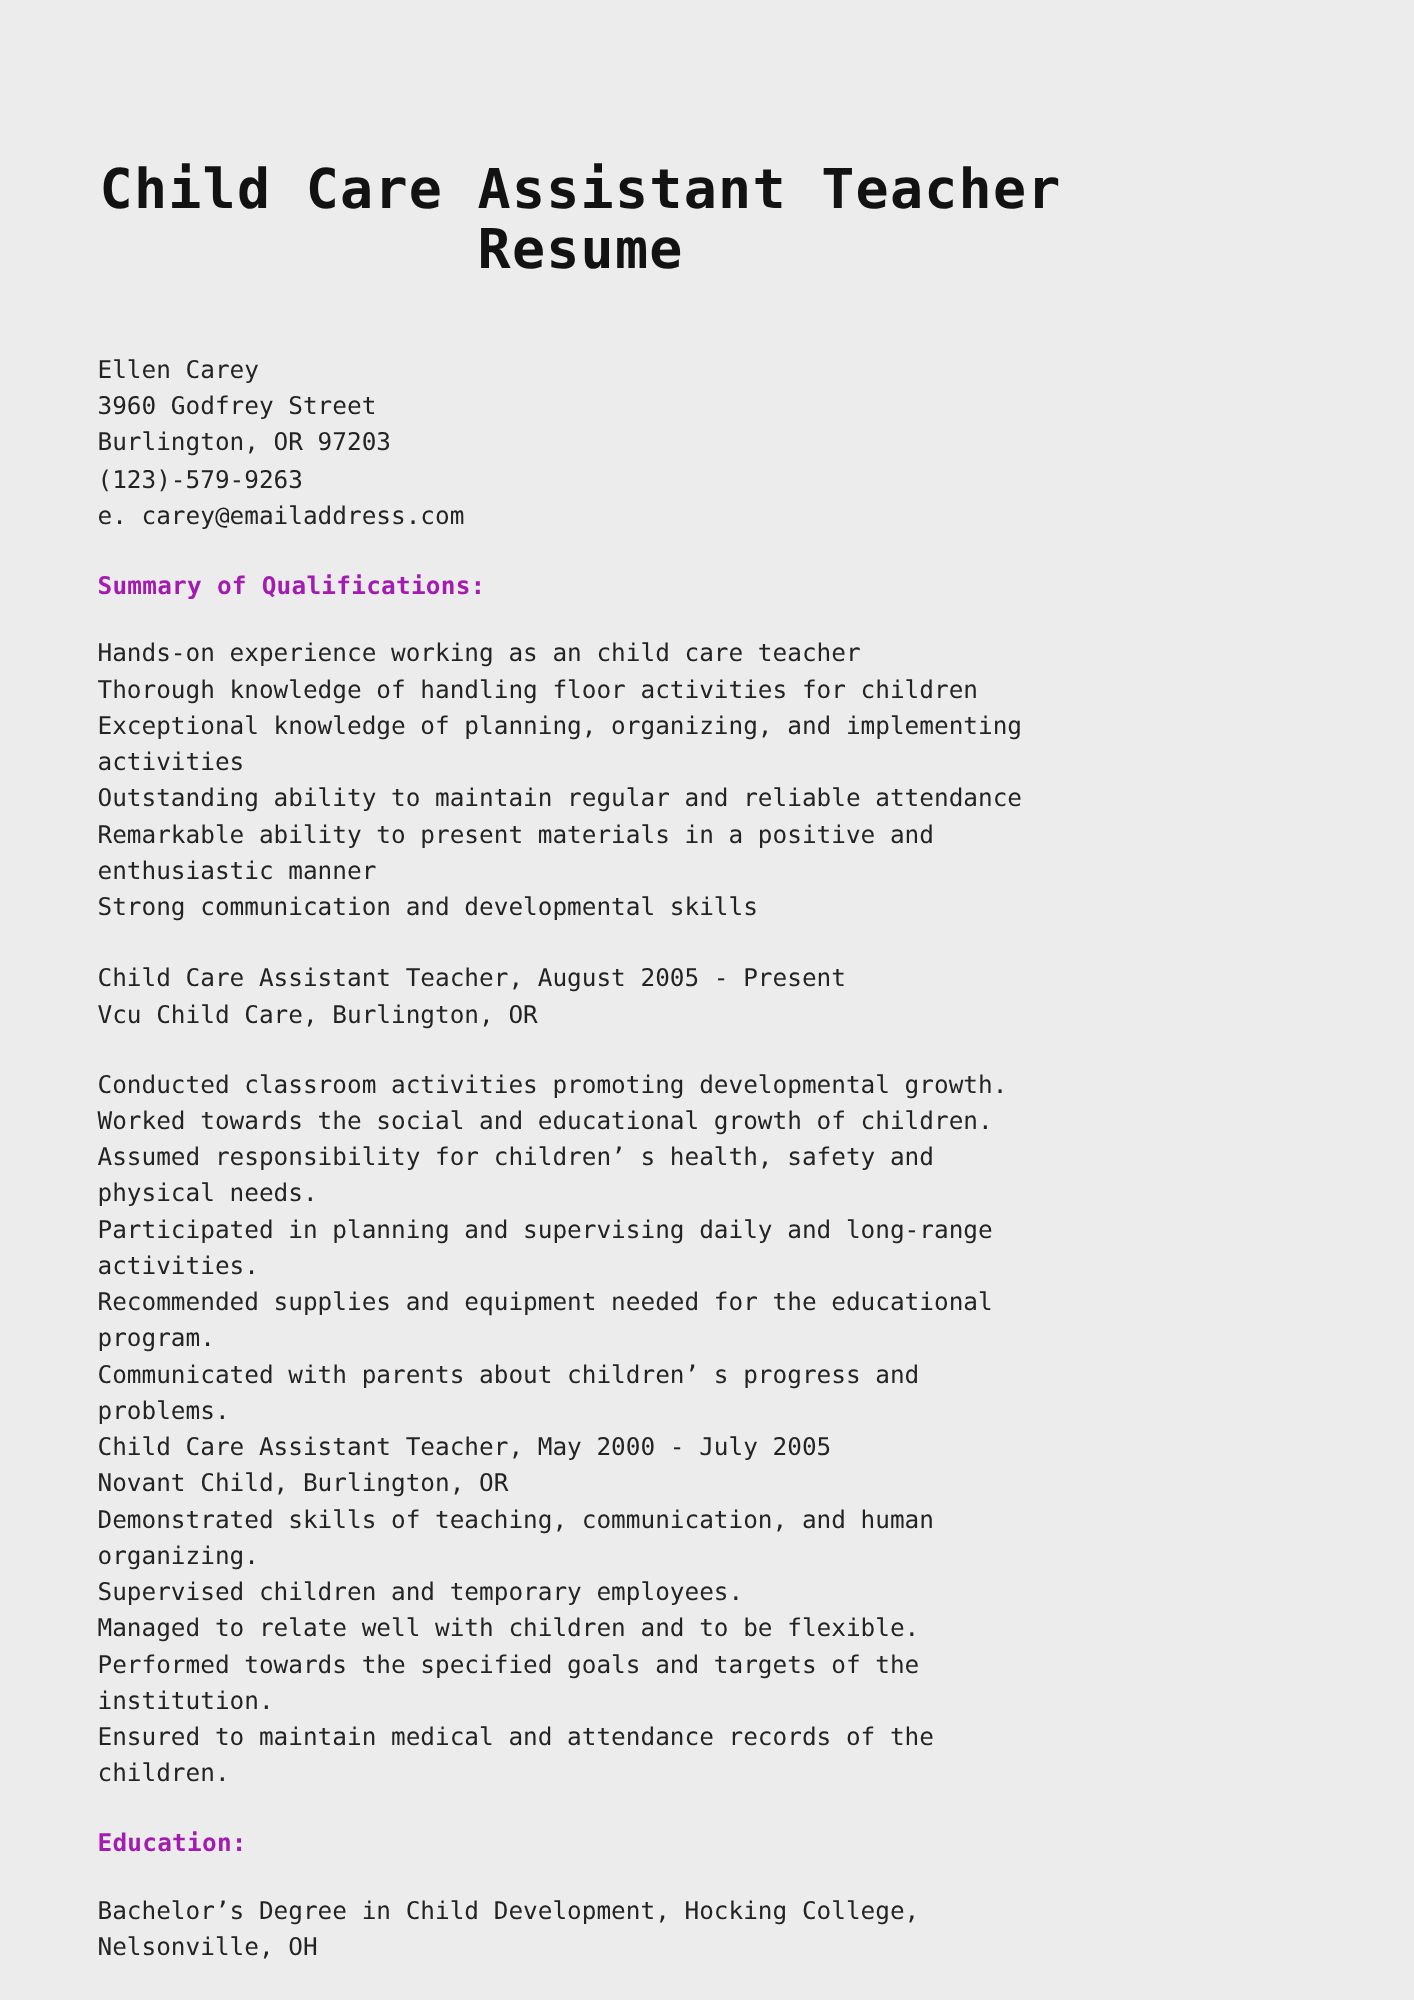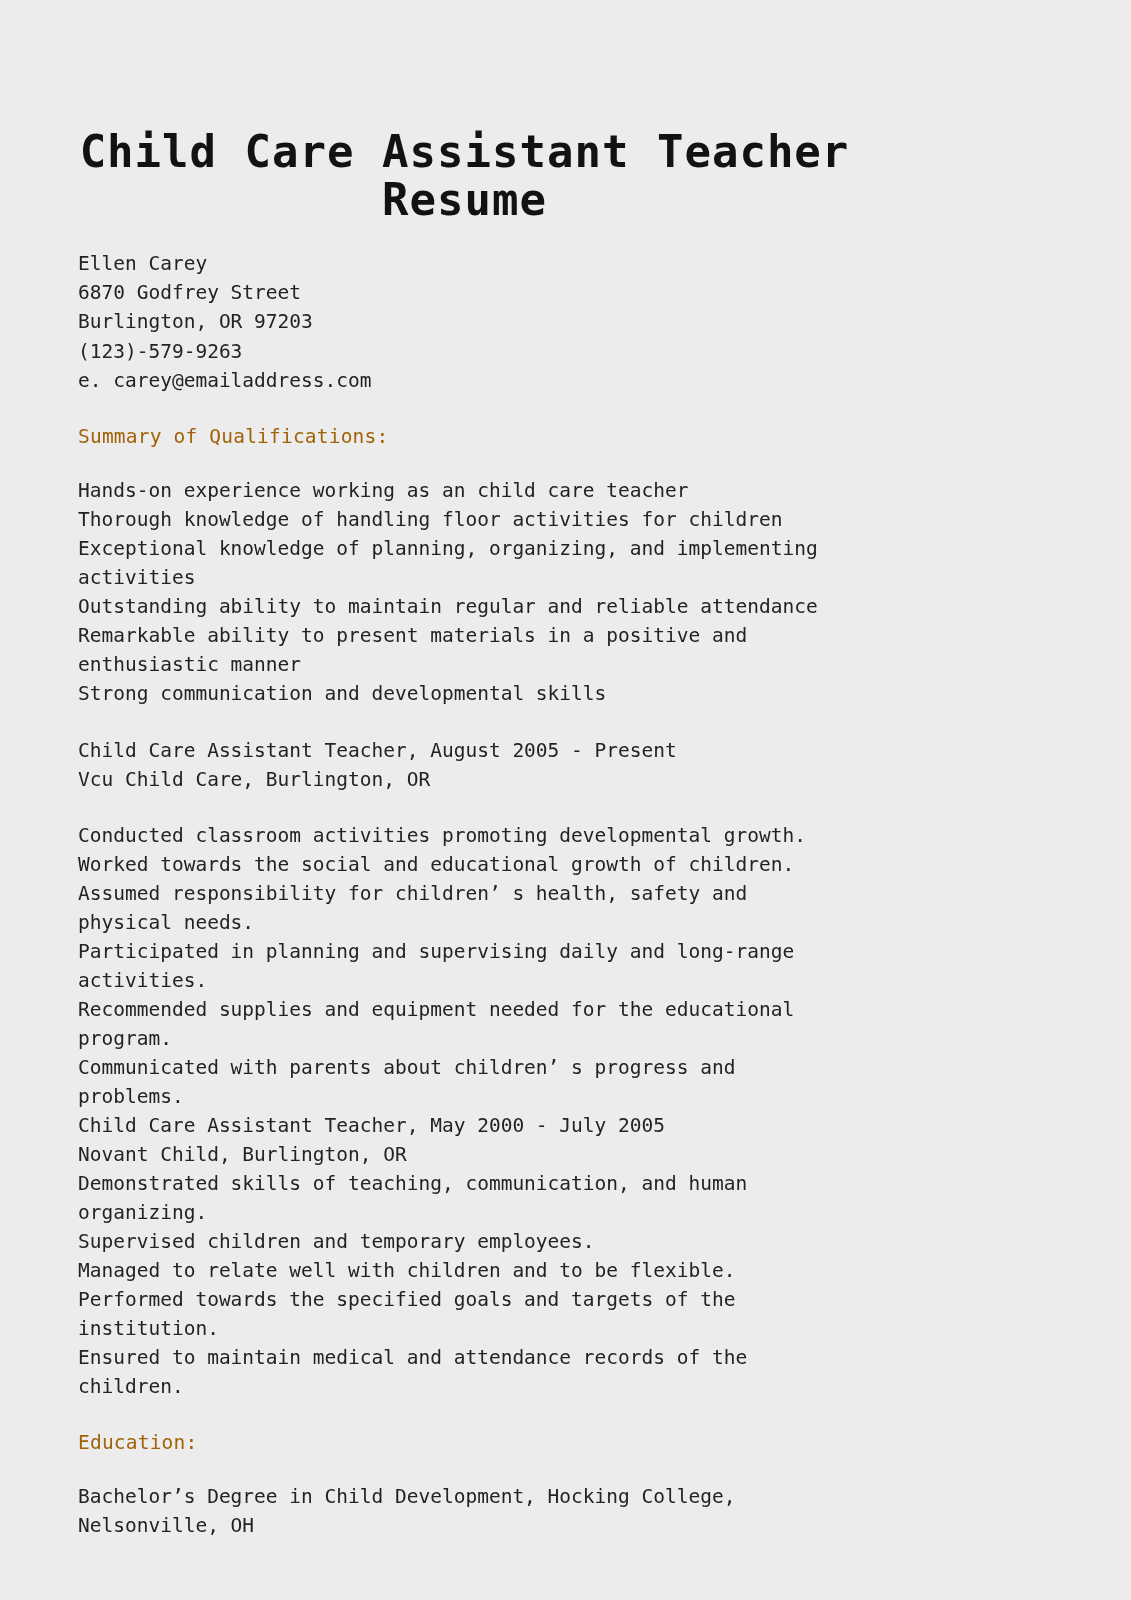--- a/index.html
+++ b/index.html
@@ -26,21 +26,21 @@
     font-size: 44px;
     font-weight: 700;
     letter-spacing: 1px;
     margin: 0;
     padding-top: 128px;
     padding-bottom: 0;
     line-height: 1.1;
     color: #121212;
   }
   .contact-block {
-    margin-top: 24px;
+    margin-top: 56px;
     font-size: 19.5px;
     line-height: 1.5;
     color: #232323;
   }
   .contact-line {
     white-space: pre;
   }
   .objective-block {
     margin-top: 30px;
     font-size: 19.5px;
@@ -49,22 +49,22 @@
     color: #232323;
   }
   .objective-label {
     font-weight: 700;
     color: #121212;
   }
   .section-heading {
     margin-top: 30px;
     margin-bottom: 0;
     font-size: 19.5px;
-    font-weight: 400;
-    color: #a16207;
+    font-weight: 700;
+    color: #a21caf;
     letter-spacing: 0.2px;
   }
   .section-body {
     margin-top: 28px;
     font-size: 19.5px;
     line-height: 1.49;
     color: #232323;
   }
   .section-body .line {
     white-space: pre-wrap;
@@ -81,21 +81,21 @@
 </style>
 </head>
 <body>
 
 <div class="page">
 
   <h1 class="doc-title">Child Care Assistant Teacher Resume</h1>
 
   <div class="contact-block">
     <div class="contact-line">Ellen Carey</div>
-    <div class="contact-line">6870 Godfrey Street</div>
+    <div class="contact-line">3960 Godfrey Street</div>
     <div class="contact-line">Burlington, OR 97203</div>
     <div class="contact-line">(123)-579-9263</div>
     <div class="contact-line">e. carey@emailaddress.com</div>
   </div>
 
 
   <div class="section-heading">Summary of Qualifications:</div>
   <div class="section-body">
     <div class="line">Hands-on experience working as an child care teacher</div>
     <div class="line">Thorough knowledge of handling floor activities for children</div>

